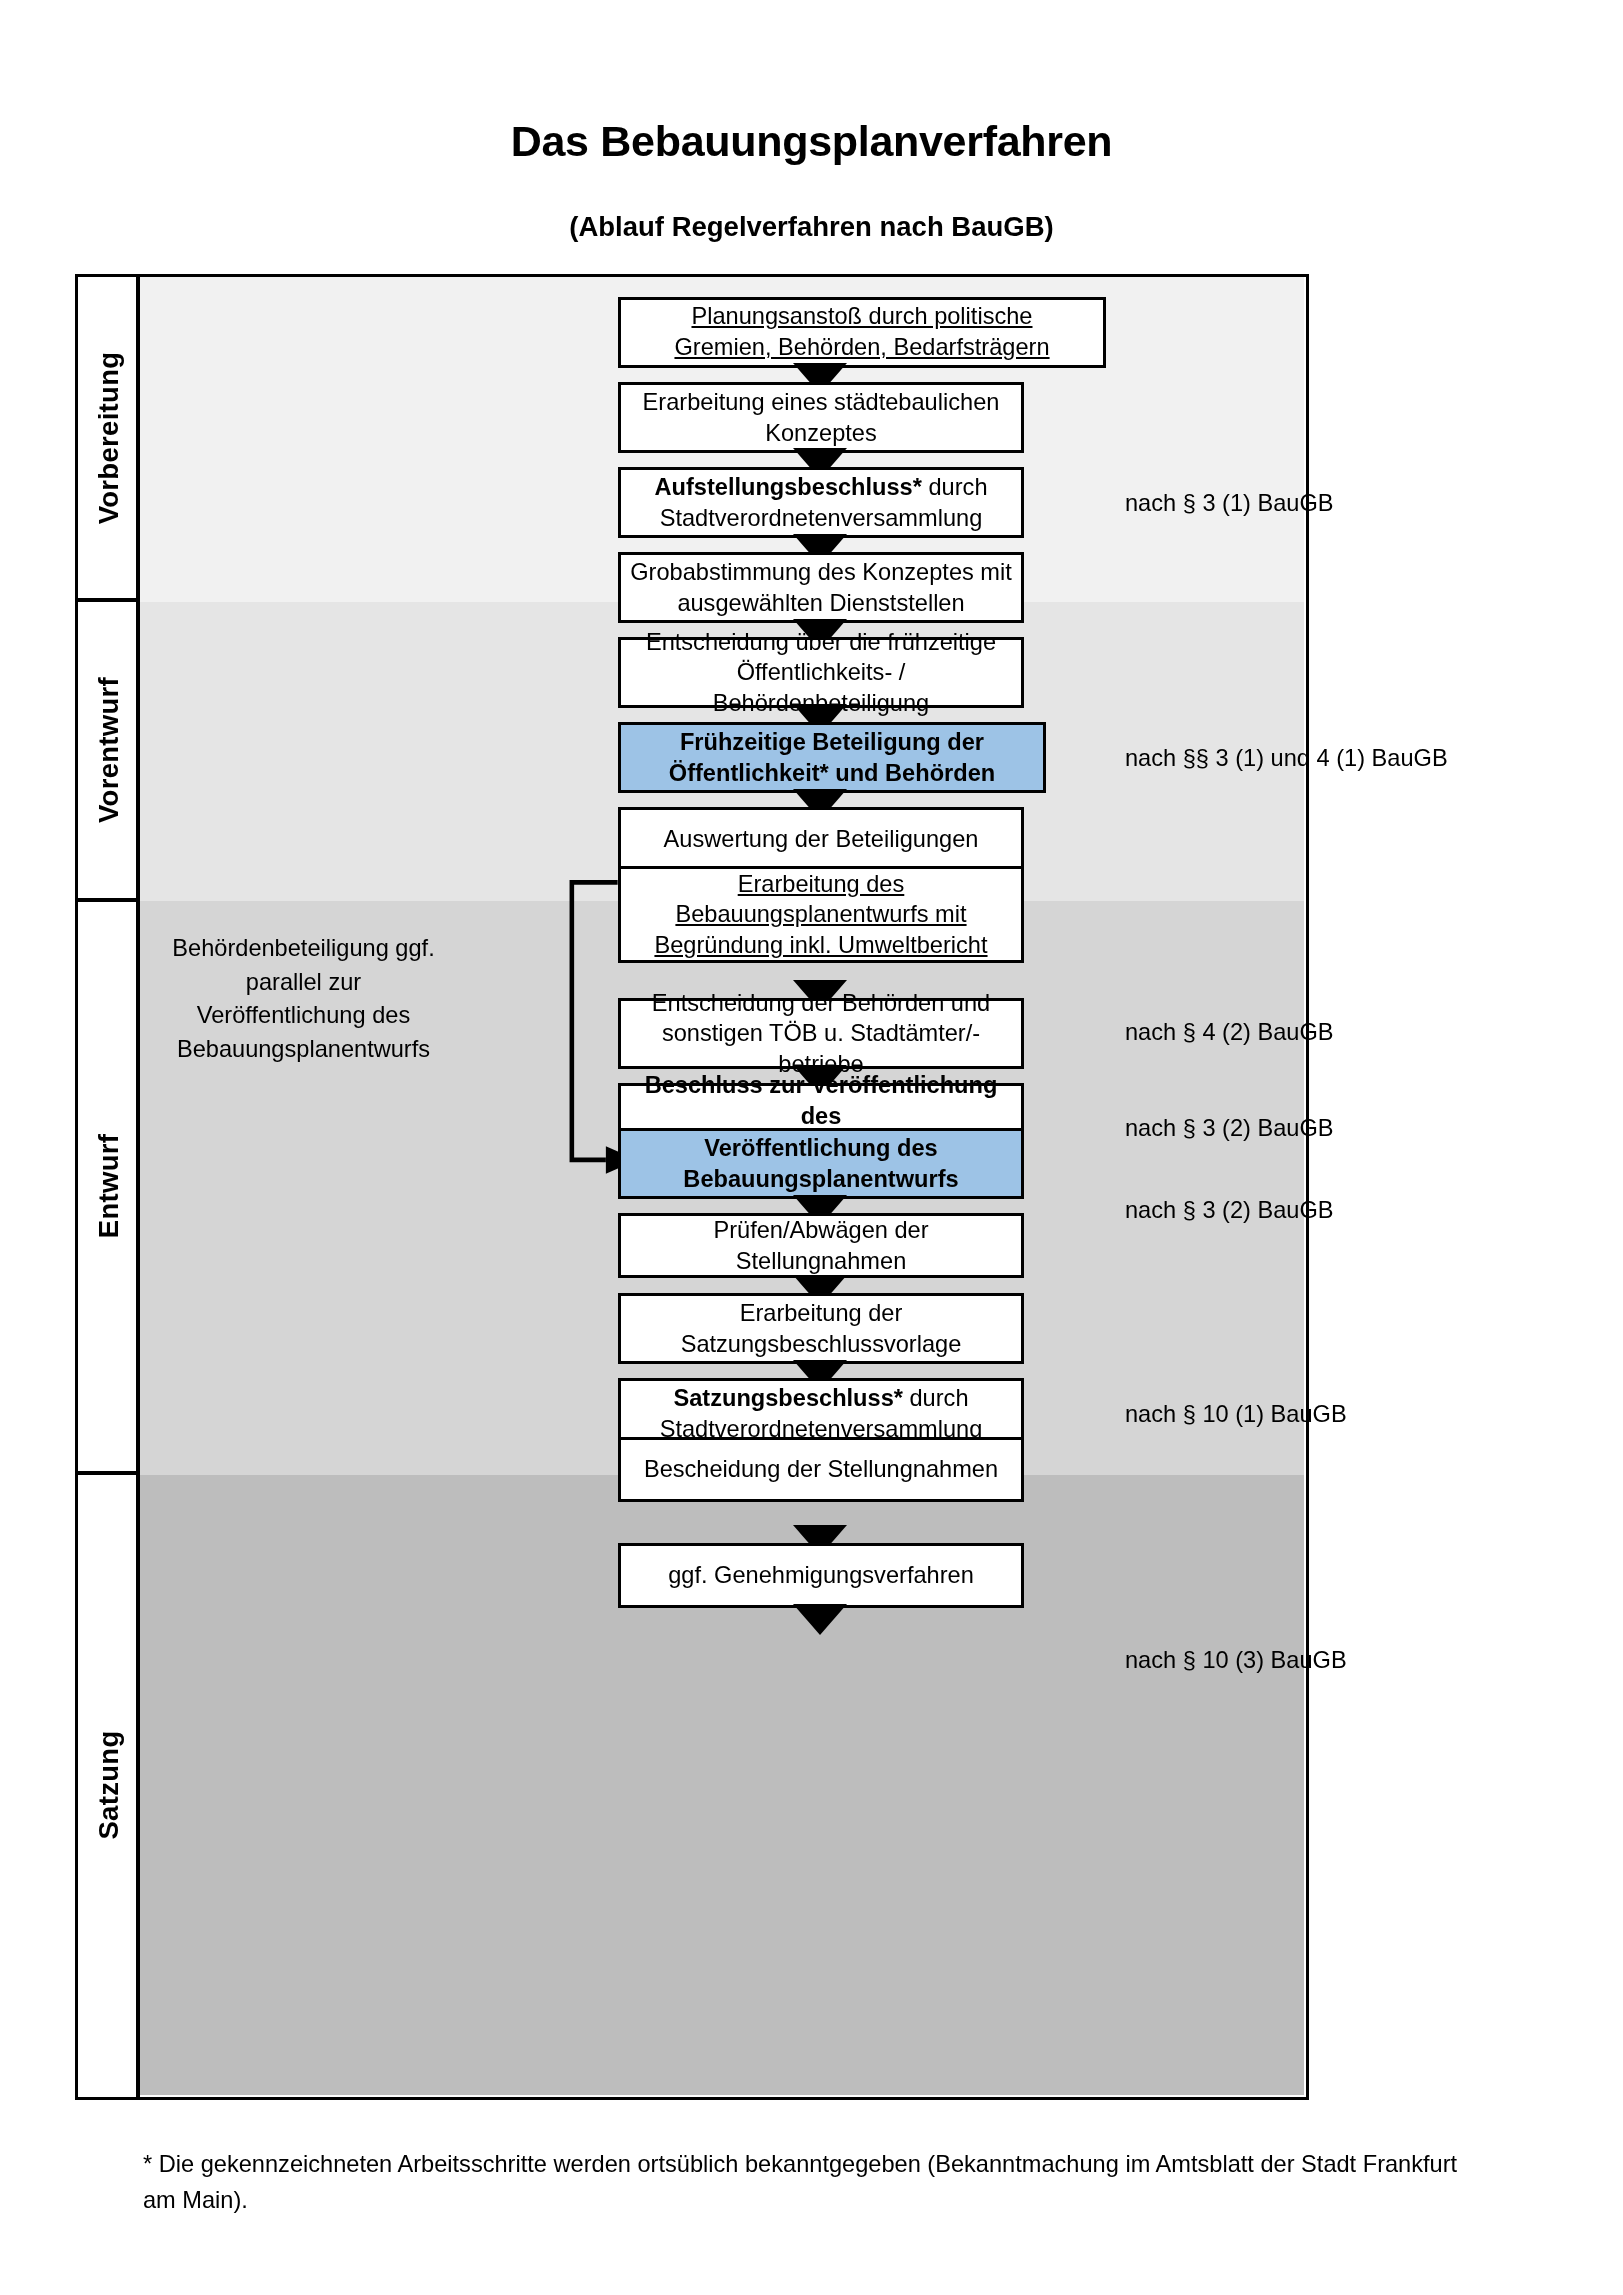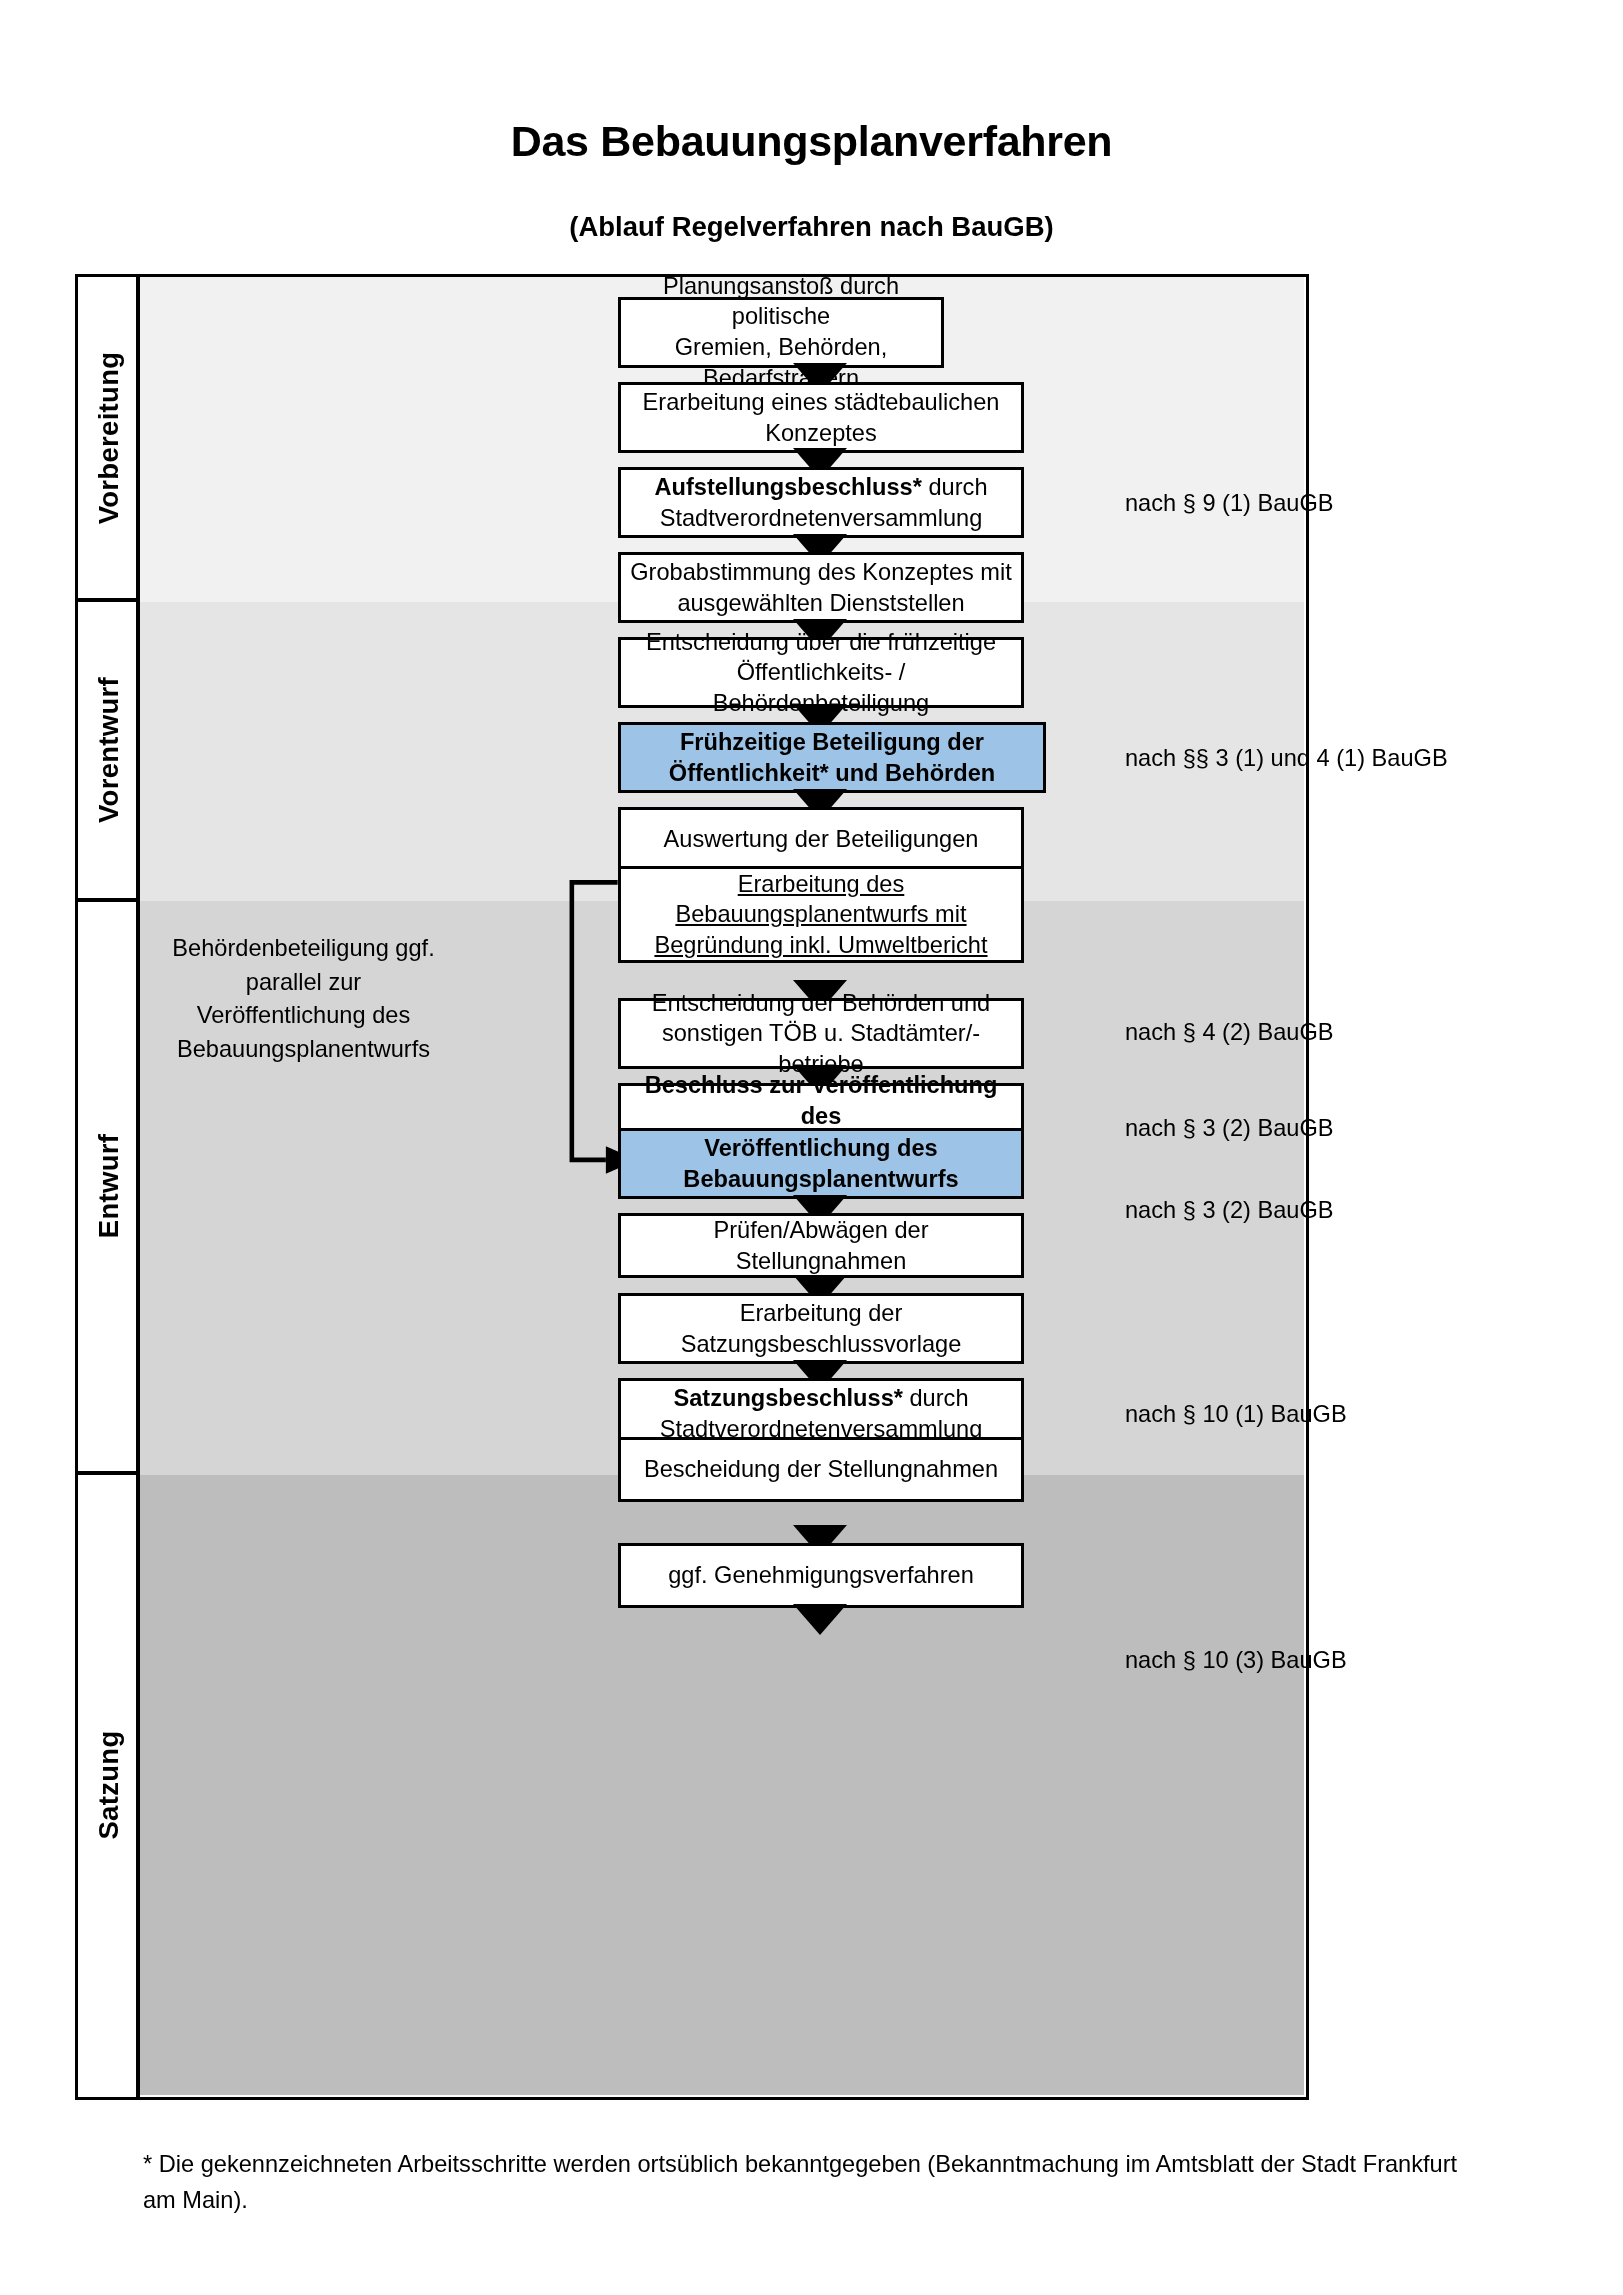--- a/index.html
+++ b/index.html
@@ -151,21 +151,21 @@
       <span class="ln">ggf. parallel zur</span>
       <span class="ln">Veröffentlichung des</span>
       <span class="ln">Bebauungsplanentwurfs</span>
     </div>
 
     <svg id="connector" viewBox="0 0 1779 2790" preserveAspectRatio="none">
       <path d="M 730 925 L 660 925 L 660 1349 L 712 1349" fill="none" stroke="#000" stroke-width="7"></path>
       <polygon points="712,1328 760,1349 712,1370" fill="#000"></polygon>
     </svg>
 
-    <div class="node" style="left:478px;top:19.6px;width:326px;height:71px;">
+    <div class="node" style="left:478px;top:19.6px;width:488px;height:71px;text-decoration:underline;">
       <div>
         <span class="ln">Planungsanstoß durch politische</span>
         <span class="ln">Gremien, Behörden, Bedarfsträgern</span>
       </div>
     </div>
     <div class="arrow" style="left:653px;top:86px;"></div>
 
     <div class="node" style="left:478px;top:105px;width:406px;height:71px;">
       <div>
         <span class="ln">Erarbeitung eines städtebaulichen</span>
@@ -278,21 +278,21 @@
     <div class="arrow" style="left:653px;top:1248px;"></div>
 
     <div class="node" style="left:478px;top:1266px;width:406px;height:65px;">
       <div>
         <span class="ln">ggf. Genehmigungsverfahren</span>
       </div>
     </div>
     <div class="arrow" style="left:653px;top:1327px;"></div>
 
 
-    <div class="lawnote" style="left:985px;top:213px;">nach § 9 (1) BauGB</div>
+    <div class="lawnote" style="left:985px;top:213px;">nach § 3 (1) BauGB</div>
     <div class="lawnote" style="left:985px;top:468px;">nach §§ 3 (1) und 4 (1) BauGB</div>
     <div class="lawnote" style="left:985px;top:742px;">nach § 4 (2) BauGB</div>
     <div class="lawnote" style="left:985px;top:838px;">nach § 3 (2) BauGB</div>
     <div class="lawnote" style="left:985px;top:920px;">nach § 3 (2) BauGB</div>
     <div class="lawnote" style="left:985px;top:1124px;">nach § 10 (1) BauGB</div>
     <div class="lawnote" style="left:985px;top:1370px;">nach § 10 (3) BauGB</div>
 
   </div>
 </div>
 

